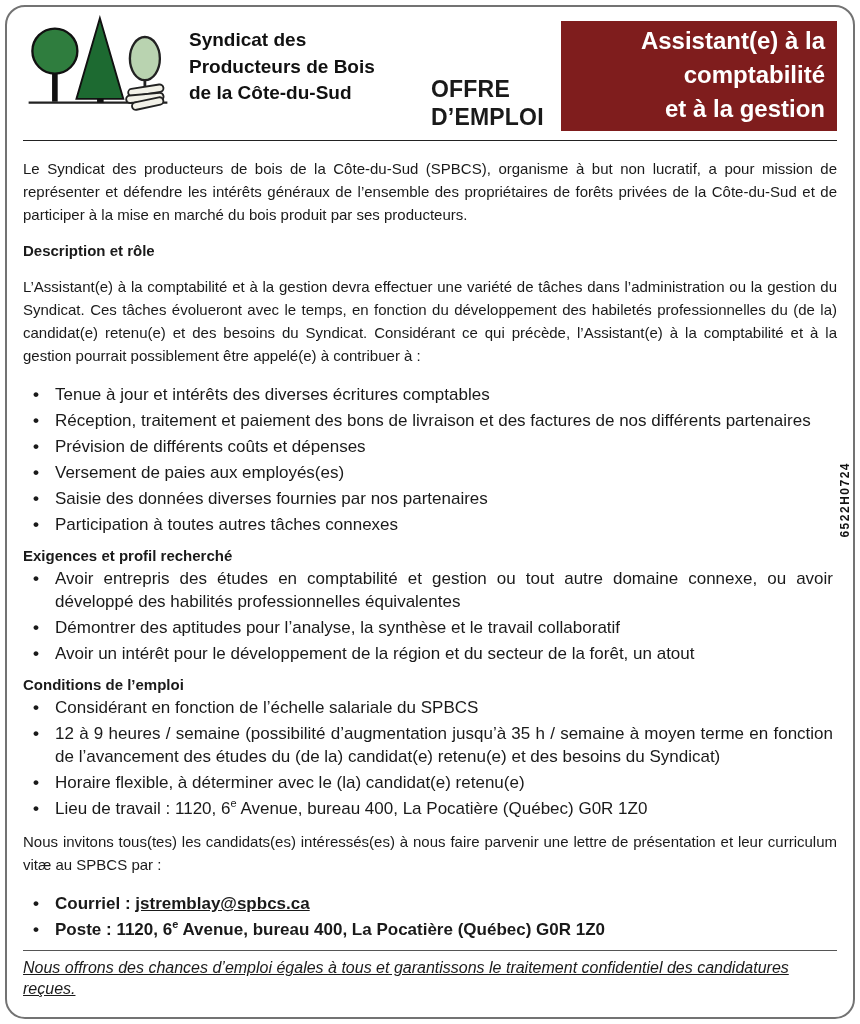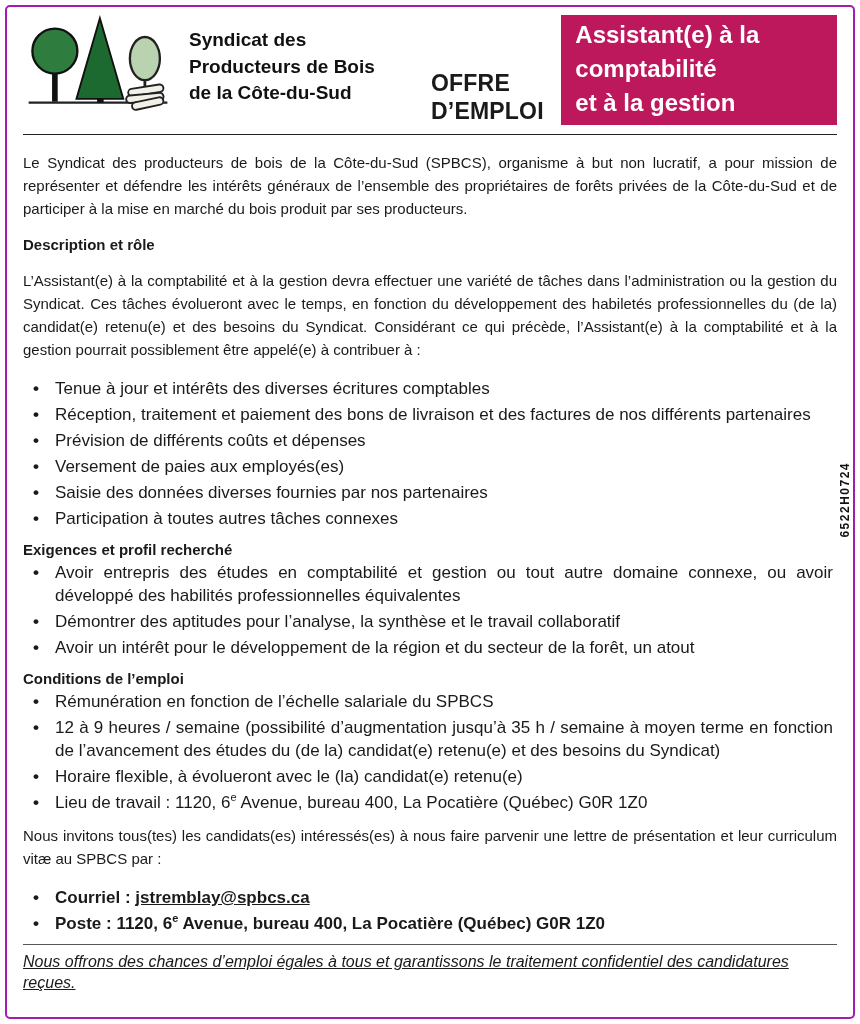--- a/index.html
+++ b/index.html
@@ -2,33 +2,33 @@
 <html><head>
 <meta charset="utf-8">
 <style>
   html,body{margin:0;padding:0;}
   body{
     width:860px;height:1024px;position:relative;background:#ffffff;
     font-family:"Liberation Sans", sans-serif;color:#1a1a1a;
   }
   .ad{
     position:absolute;left:5px;top:5px;right:5px;bottom:5px;
-    border:2px solid #a21caf;border-radius:5px;
+    border:2px solid #737373;border-radius:20px;
     padding:8px 16px 6px 16px;box-sizing:border-box;overflow:hidden;
   }
   
   .header{display:flex;align-items:flex-start;}
   .logo-wrap{display:flex;align-items:center;gap:16px;width:408px;flex:0 0 408px;}
   .logo-svg{width:150px;height:104px;flex:0 0 150px;}
   .logo-text{font-weight:bold;font-size:19px;line-height:1.4;color:#111;}
   .header-right{flex:1;display:flex;flex-direction:row;align-items:flex-end;}
   .offer-label{font-weight:bold;font-size:23px;letter-spacing:.2px;line-height:1.2;margin-top:2px;}
   .banner{
-    width:100%;box-sizing:border-box;background:#be185d;color:#ffffff;
-    font-weight:bold;font-size:24px;line-height:1.42;
+    margin-top:6px;width:100%;box-sizing:border-box;background:#7f1d1d;color:#ffffff;
+    font-weight:bold;font-size:24px;line-height:1.42;text-align:right;
     padding:3px 12px 5px 14px;
   }
   .separator{border-bottom:1.5px solid #222;margin:9px 0 6px 0;}
   
   .para{font-size:15px;line-height:23px;text-align:justify;margin:16px 0;}
   .sec-heading{font-size:15px;font-weight:bold;margin:11px 0 3px 0;}
   .bullet{display:flex;margin:3px 0;}
   .dot{flex:0 0 22px;padding-left:10px;font-size:17px;line-height:23px;font-weight:bold;}
   .bullet-text{flex:1;font-size:17px;line-height:23px;text-align:justify;padding-right:4px;}
   .bold{font-weight:bold;}
@@ -133,29 +133,29 @@
     <div class="bullet">
       <span class="dot">•</span>
       <span class="bullet-text">Avoir un intérêt pour le développement de la région et du secteur de la forêt, un atout</span>
     </div>
   </div>
 
   <div class="sec-heading">Conditions de l’emploi</div>
   <div>
     <div class="bullet">
       <span class="dot">•</span>
-      <span class="bullet-text">Rémunération en fonction de l’échelle salariale du SPBCS</span>
+      <span class="bullet-text">Considérant en fonction de l’échelle salariale du SPBCS</span>
     </div>
     <div class="bullet">
       <span class="dot">•</span>
       <span class="bullet-text">12 à 9 heures / semaine (possibilité d’augmentation jusqu’à 35 h / semaine à moyen terme en fonction de l’avancement des études du (de la) candidat(e) retenu(e) et des besoins du Syndicat)</span>
     </div>
     <div class="bullet">
       <span class="dot">•</span>
-      <span class="bullet-text">Horaire flexible, à évolueront avec le (la) candidat(e) retenu(e)</span>
+      <span class="bullet-text">Horaire flexible, à déterminer avec le (la) candidat(e) retenu(e)</span>
     </div>
     <div class="bullet">
       <span class="dot">•</span>
       <span class="bullet-text"><span>Lieu de travail : 1120, 6</span><sup>e</sup><span> Avenue, bureau 400, La Pocatière (Québec) G0R 1Z0</span></span>
     </div>
   </div>
 
   <div class="para closing">Nous invitons tous(tes) les candidats(es) intéressés(es) à nous faire parvenir une lettre de présentation et leur curriculum vitæ au SPBCS par :</div>
   <div>
     <div class="bullet">

